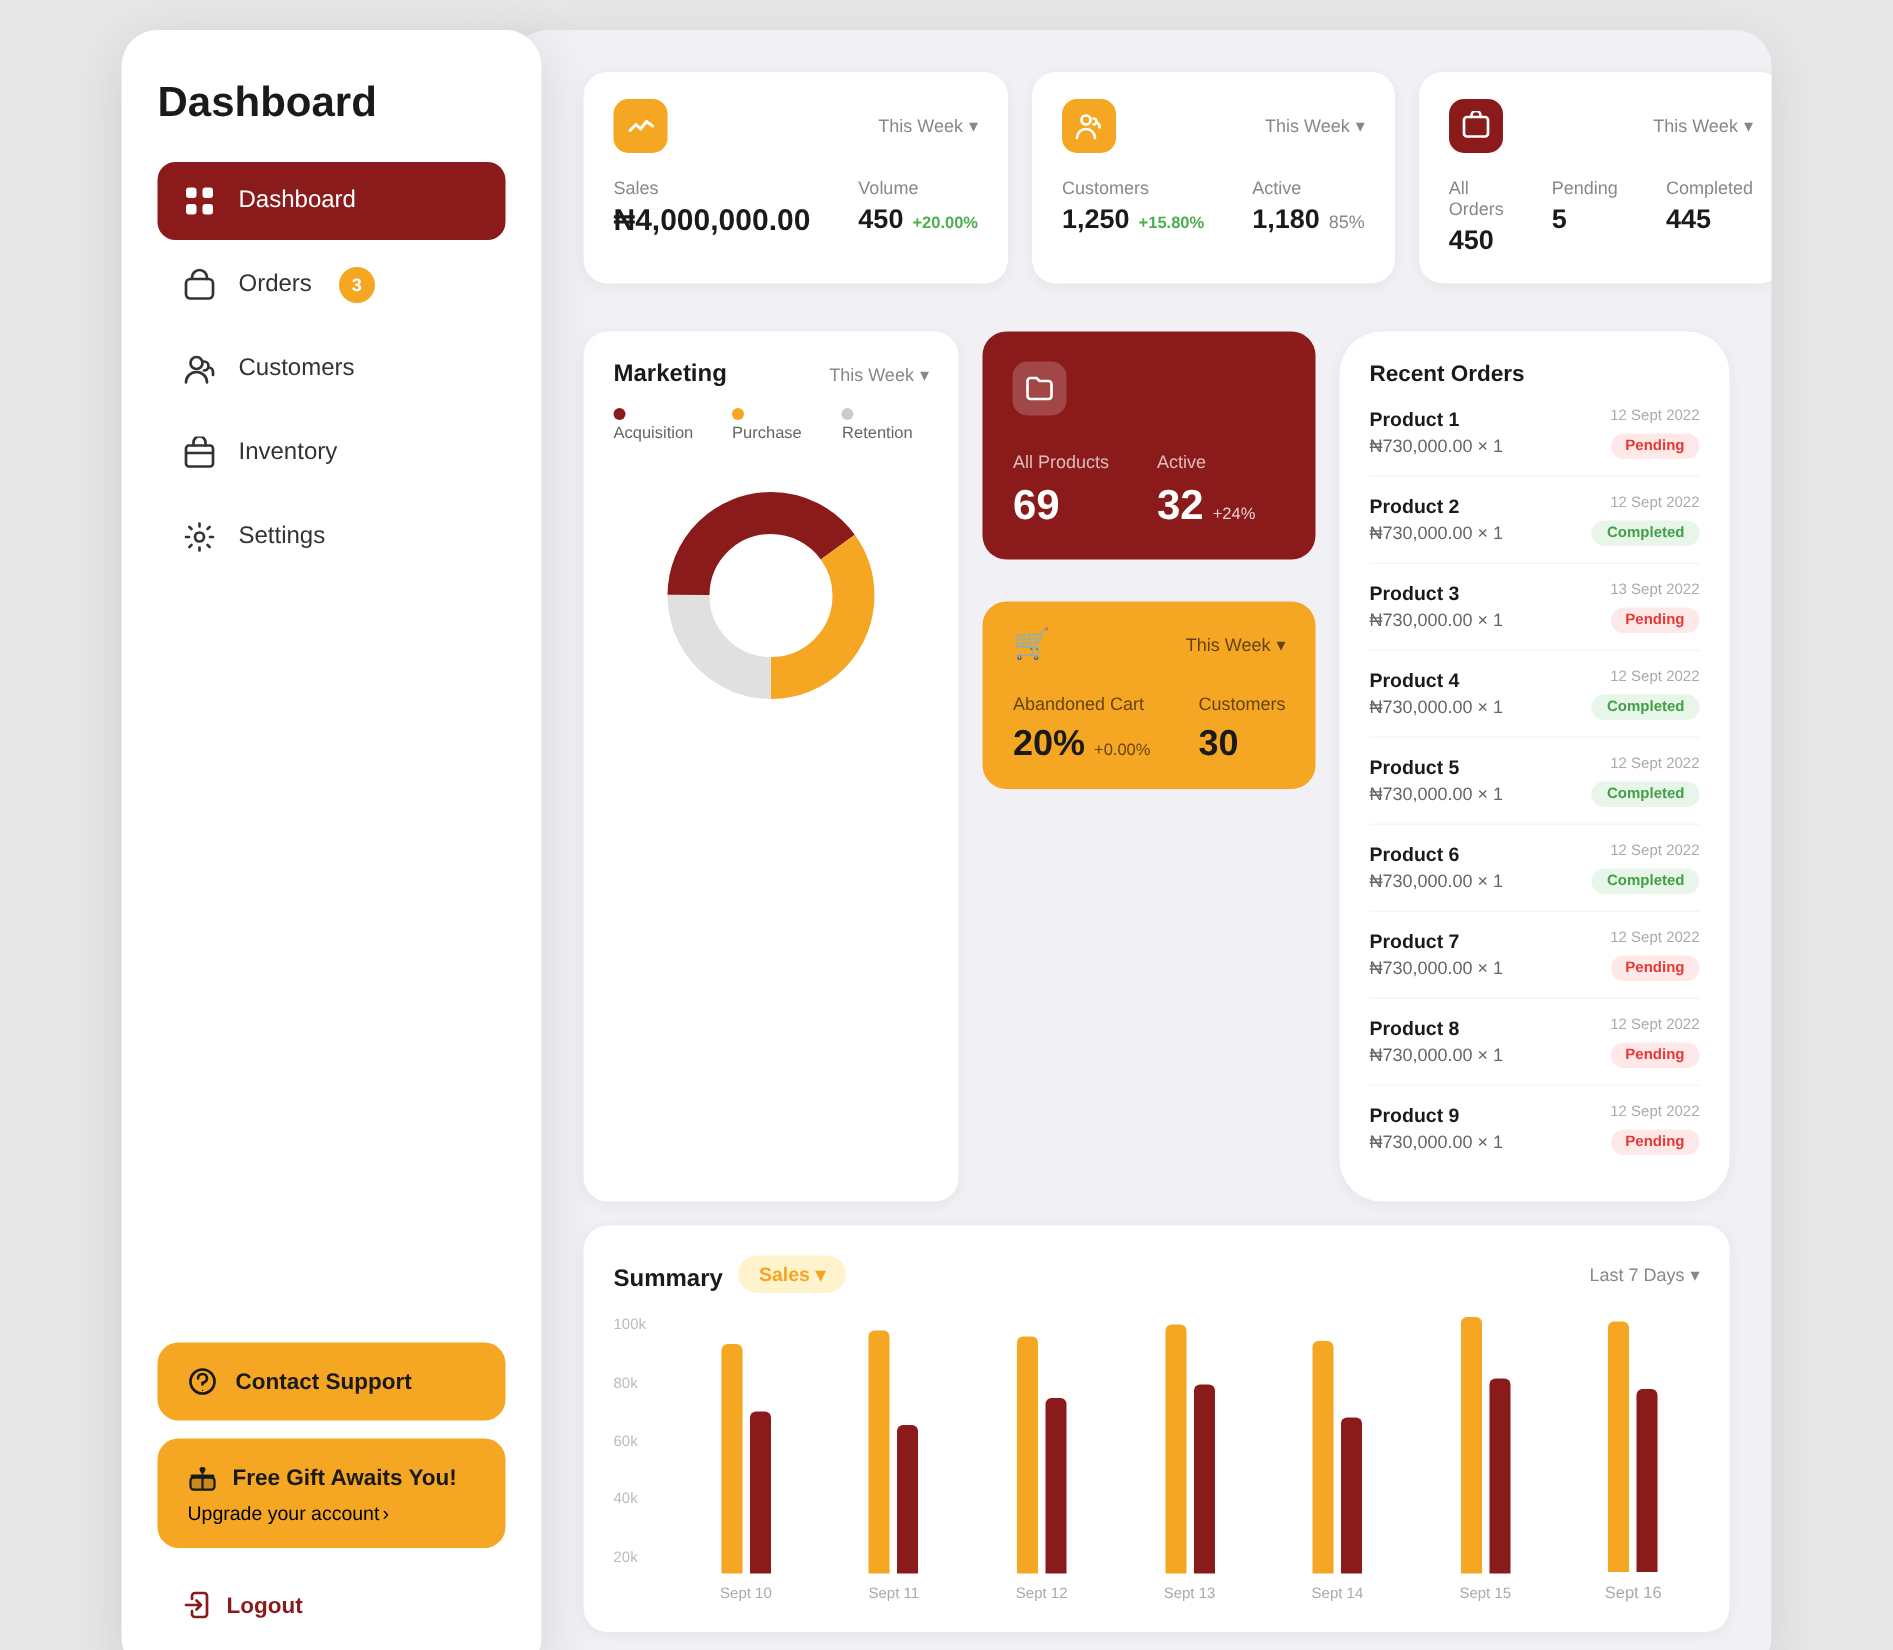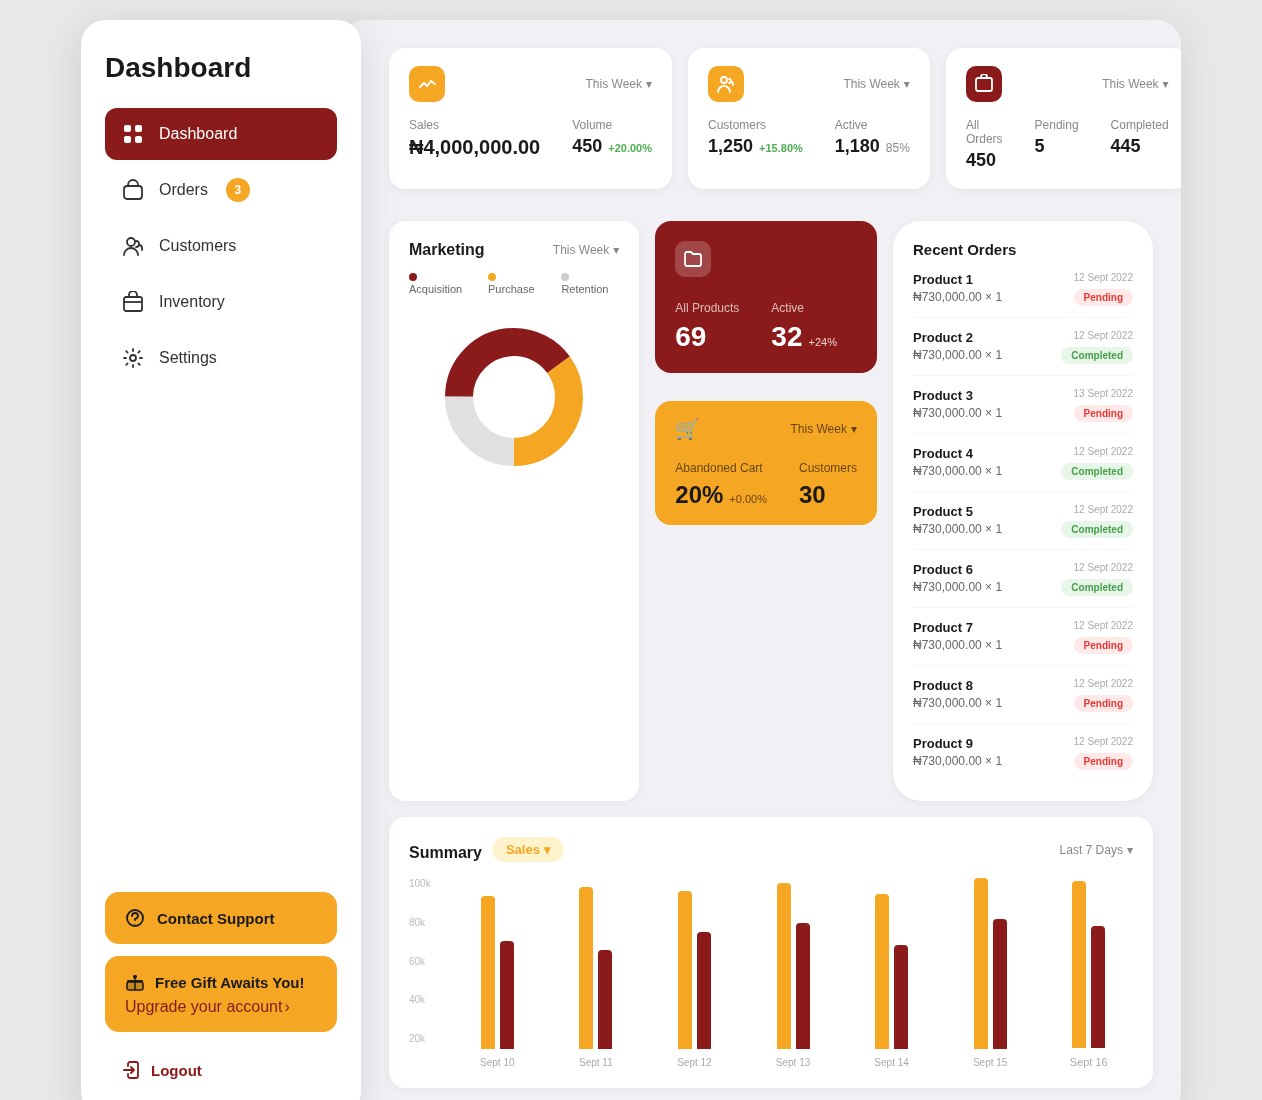--- a/index.html
+++ b/index.html
@@ -107,22 +107,22 @@
       gap: 10px;
       font-size: 15px;
       font-weight: 700;
       color: #1a1a1a;
       margin-bottom: 6px;
     }
     .gift-subtitle {
       display: flex;
       align-items: center;
       gap: 2px;
-      font-size: 16px;
-      color: #7f1d1d;
+      font-size: 13px;
+      color: #000000;
       font-weight: 500;
     }
     .logout-btn {
       display: flex;
       align-items: center;
       gap: 10px;
       color: #8B1A1A;
       font-size: 15px;
       font-weight: 600;
       cursor: pointer;

